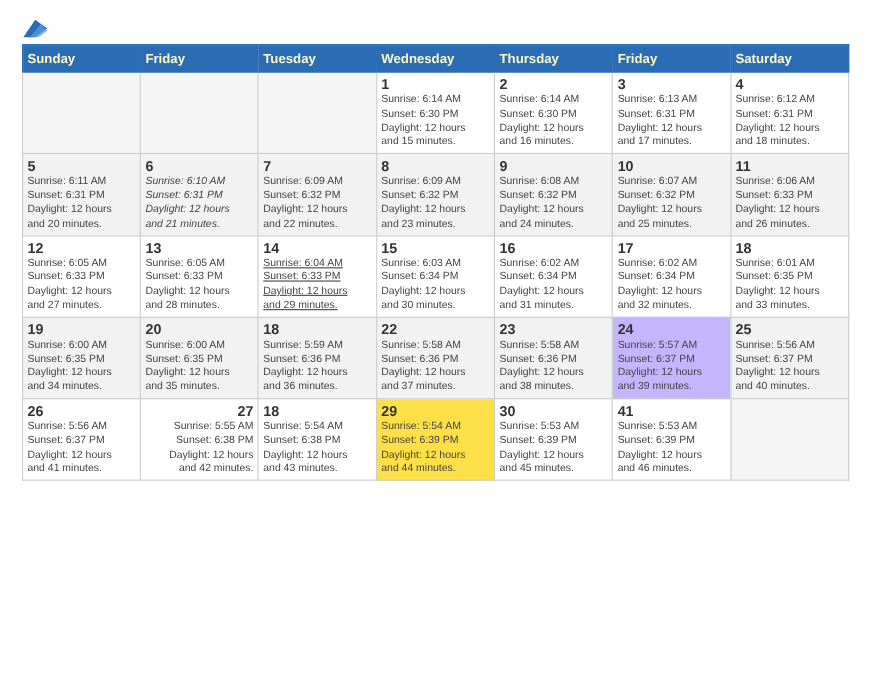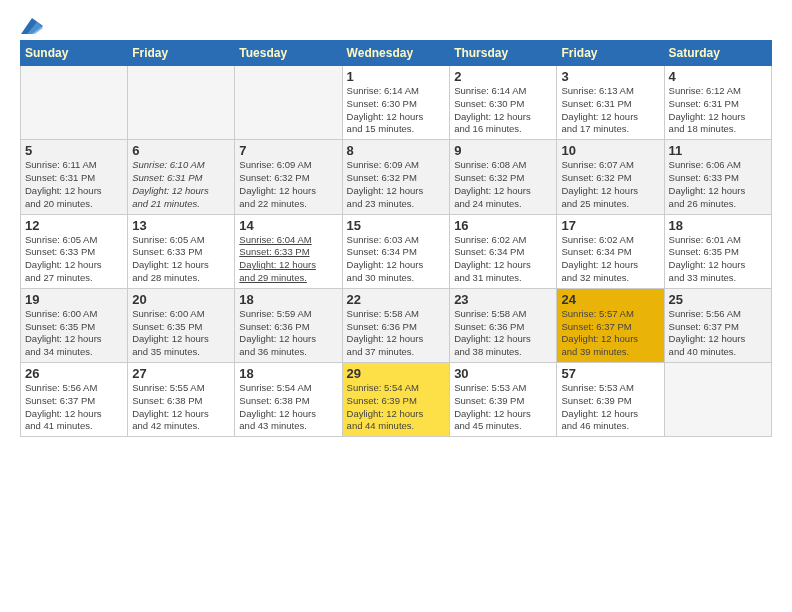--- a/index.html
+++ b/index.html
@@ -282,21 +282,21 @@
 Daylight: 12 hours
 and 37 minutes.</div>
           </td>
           <td style="background: rgb(242, 242, 242);">
             <span class="day-num">23</span>
             <div class="day-info" style="white-space: pre-line;">Sunrise: 5:58 AM
 Sunset: 6:36 PM
 Daylight: 12 hours
 and 38 minutes.</div>
           </td>
-          <td style="background: #eab308; margin-left: 48px;">
+          <td style="background: #c4b5fd; margin-left: 48px;">
             <span class="day-num">24</span>
             <div class="day-info" style="white-space: pre-line;">Sunrise: 5:57 AM
 Sunset: 6:37 PM
 Daylight: 12 hours
 and 39 minutes.</div>
           </td>
           <td style="background: rgb(242, 242, 242);">
             <span class="day-num">25</span>
             <div class="day-info" style="white-space: pre-line;">Sunrise: 5:56 AM
 Sunset: 6:37 PM
@@ -305,21 +305,21 @@
           </td>
         </tr>
         <tr>
           <td style="background: rgb(255, 255, 255);">
             <span class="day-num">26</span>
             <div class="day-info" style="white-space: pre-line;">Sunrise: 5:56 AM
 Sunset: 6:37 PM
 Daylight: 12 hours
 and 41 minutes.</div>
           </td>
-          <td style="background: rgb(255, 255, 255);">
+          <td style="background: rgb(255, 255, 255); text-align: right;">
             <span class="day-num">27</span>
             <div class="day-info" style="white-space: pre-line;">Sunrise: 5:55 AM
 Sunset: 6:38 PM
 Daylight: 12 hours
 and 42 minutes.</div>
           </td>
           <td style="background: rgb(255, 255, 255);">
             <span class="day-num">18</span>
             <div class="day-info" style="white-space: pre-line;">Sunrise: 5:54 AM
 Sunset: 6:38 PM
@@ -334,21 +334,21 @@
 and 44 minutes.</div>
           </td>
           <td style="background: rgb(255, 255, 255);">
             <span class="day-num">30</span>
             <div class="day-info" style="white-space: pre-line;">Sunrise: 5:53 AM
 Sunset: 6:39 PM
 Daylight: 12 hours
 and 45 minutes.</div>
           </td>
           <td style="background: rgb(255, 255, 255);">
-            <span class="day-num">57</span>
+            <span class="day-num">41</span>
             <div class="day-info" style="white-space: pre-line;">Sunrise: 5:53 AM
 Sunset: 6:39 PM
 Daylight: 12 hours
 and 46 minutes.</div>
           </td>
           <td class="empty-cell" style="background: rgb(245, 245, 245);"></td>
         </tr>
       </tbody>
   </table>
 </div>

